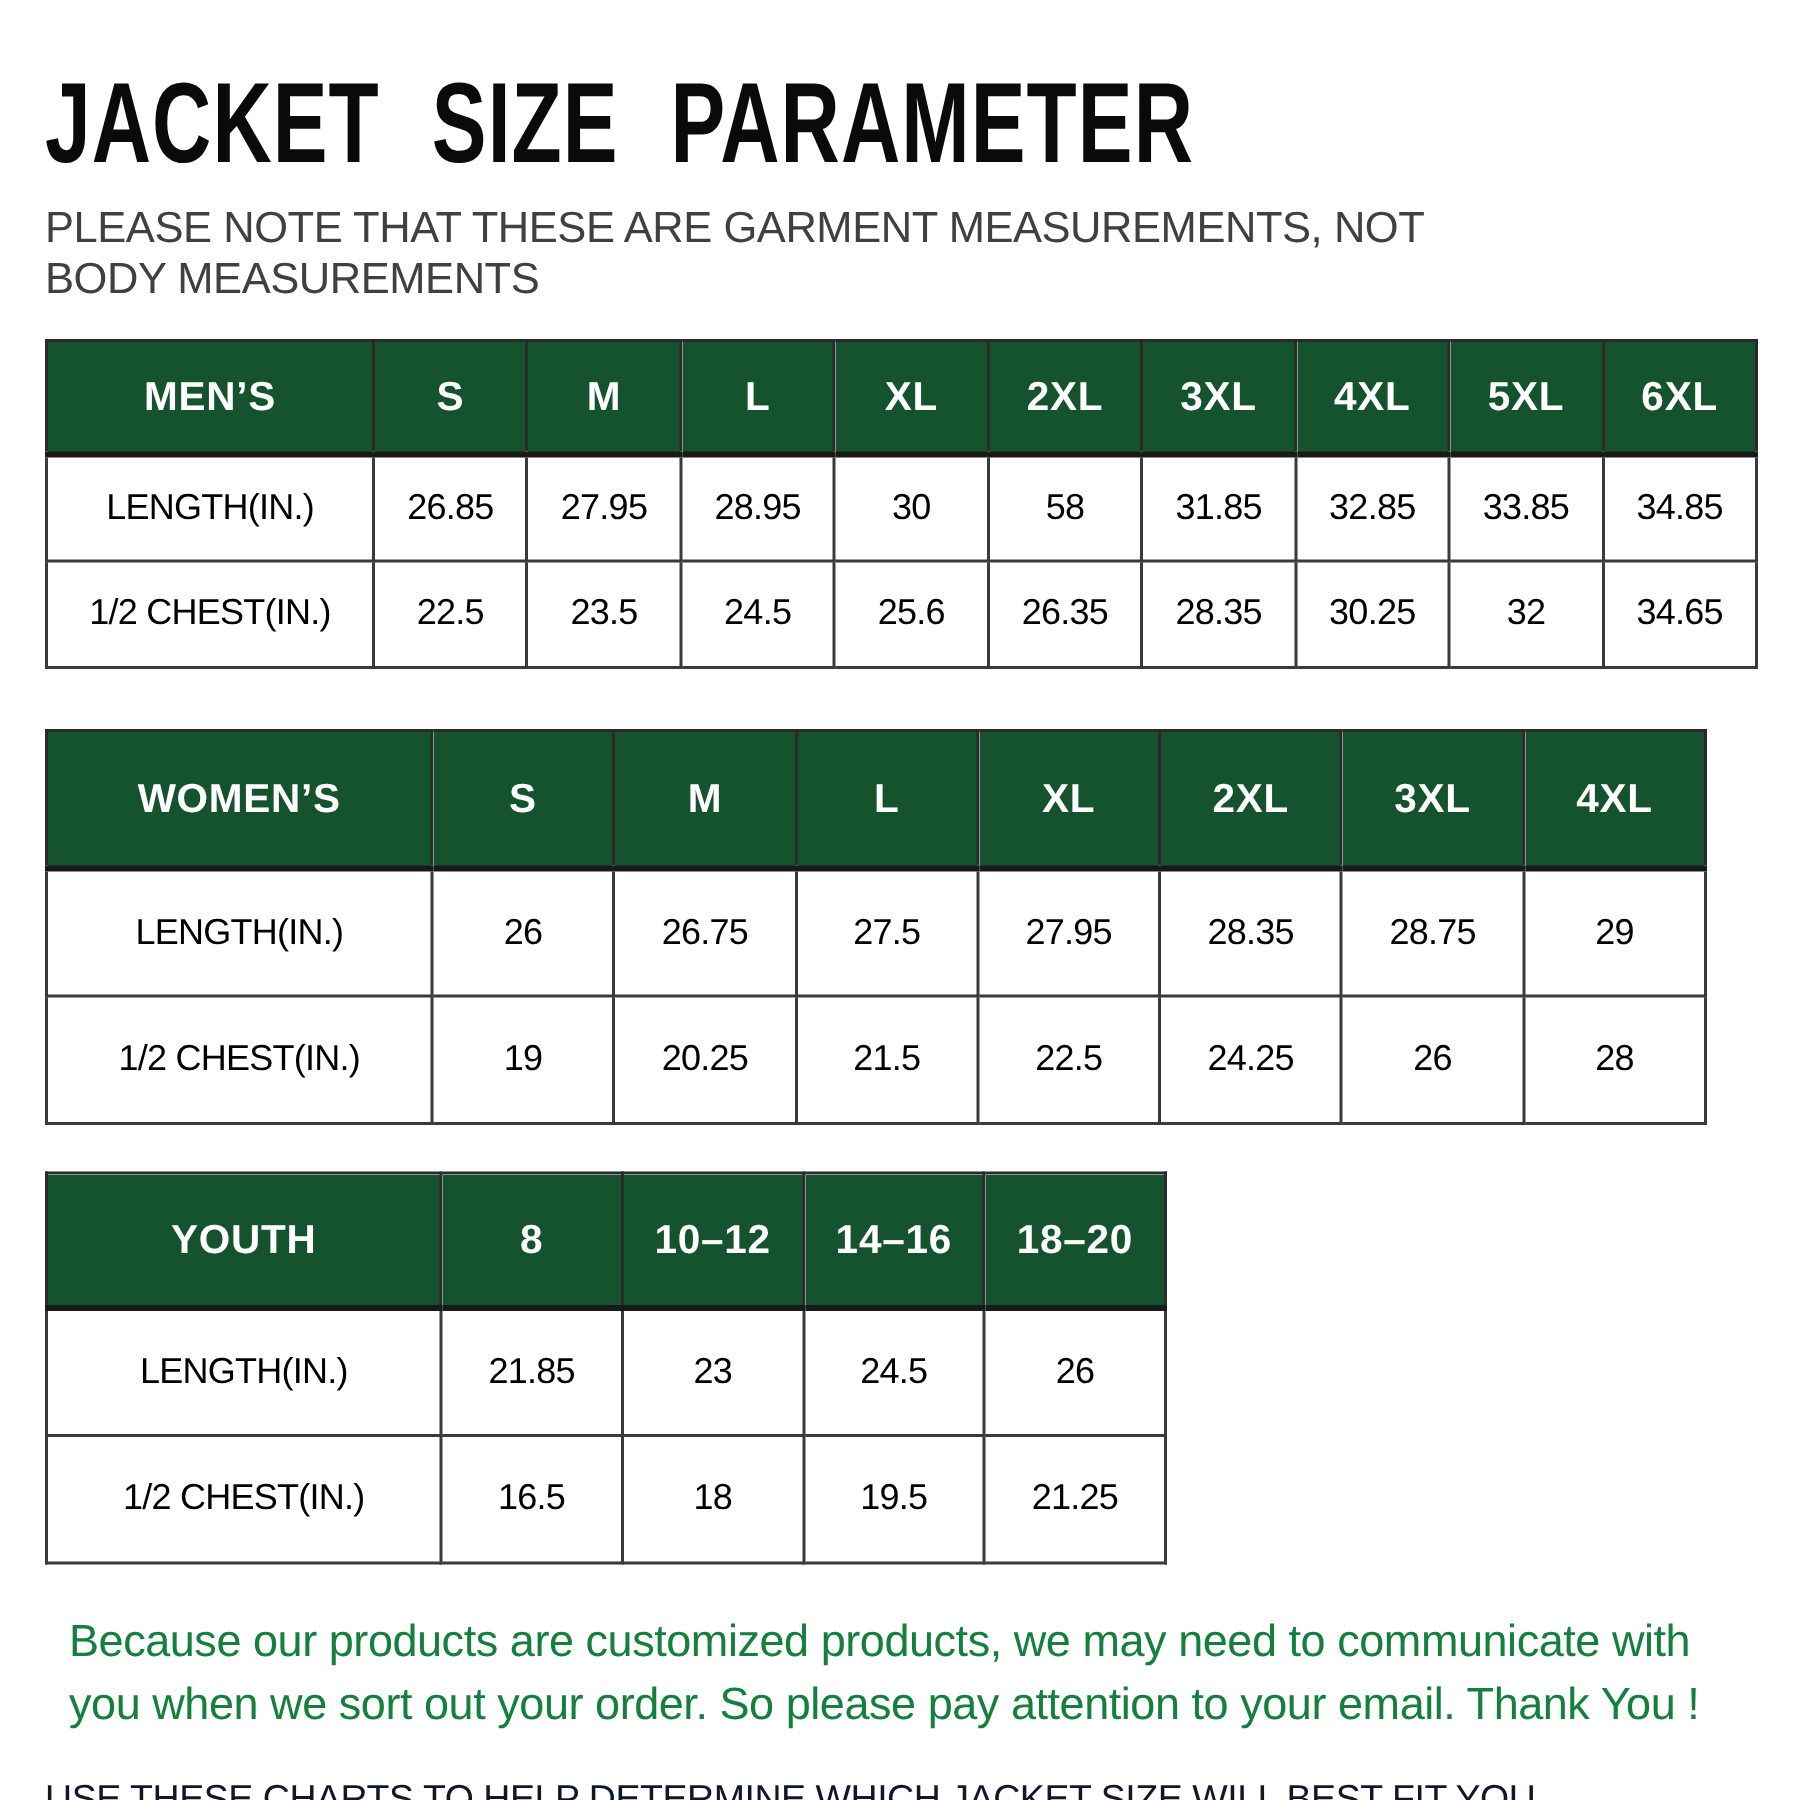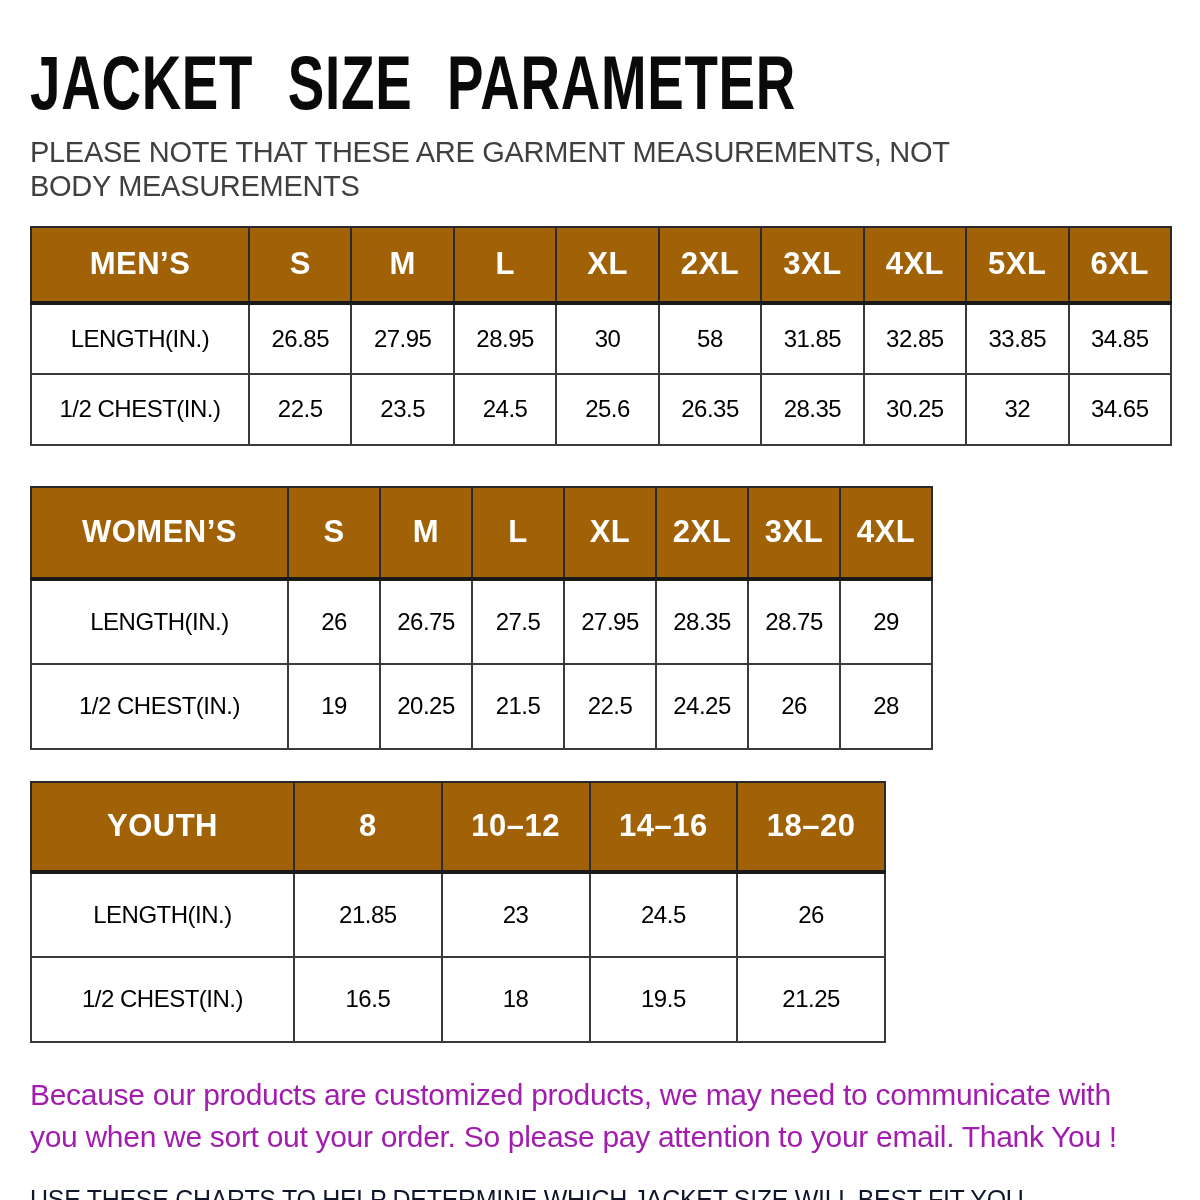--- a/index.html
+++ b/index.html
@@ -42,55 +42,55 @@
     table-layout: fixed;
     margin-bottom: 31px;
   }
   table.size-table th, table.size-table td {
     border: 2px solid #3a3a3a;
     text-align: center;
     vertical-align: middle;
     overflow: hidden;
   }
   table.size-table thead th {
-    background: #a16207;
+    background: #14532d;
     color: #ffffff;
-    font-size: 31px;
+    font-size: 27px;
     font-weight: bold;
     letter-spacing: 0.5px;
     border-color: #2a2a2a;
     border-bottom: 4px solid #1a1a1a;
   }
   table.size-table tbody td.row-label {
     font-size: 24px;
     font-weight: normal;
     letter-spacing: -0.5px;
   }
   table.size-table tbody td.val {
     font-size: 24px;
     font-weight: normal;
     letter-spacing: -0.5px;
   }
   table.mens   { width: 1142px; }
-  table.womens { width: 903px; margin-top: 40px; }
-  table.youth  { width: 856px;  }
+  table.womens { width: 1108px; margin-top: 40px; }
+  table.youth  { width: 748px;  }
   table.mens   thead tr { height: 76px; }
   table.mens   tbody tr { height: 71px; }
   table.womens thead tr { height: 92px; }
   table.womens tbody tr { height: 85px; }
   table.youth  thead tr { height: 90px; }
   table.youth  tbody tr { height: 85px; }
   
   .footer-note {
-    color: #a21caf;
+    color: #15803d;
     font-size: 30px;
     line-height: 1.42;
     letter-spacing: -0.3px;
     max-width: 1130px;
-    margin: 4px 0 26px 0;
+    margin: 4px 0 26px 16px;
   }
   .footer-instruction {
     color: #0f172a;
     font-size: 25px;
     letter-spacing: -0.3px;
     white-space: nowrap;
     margin-top: 21px;
   }
 </style>
 </head>

